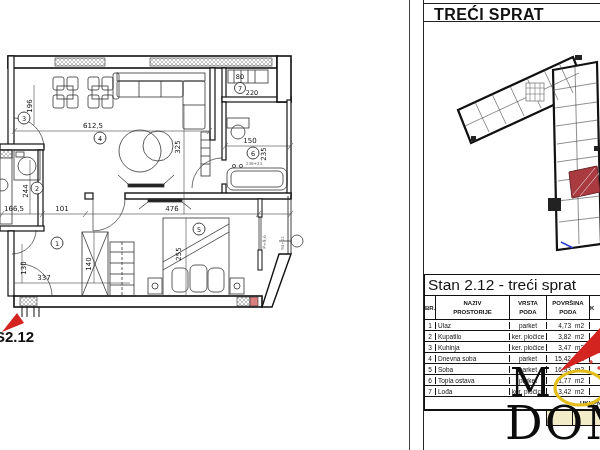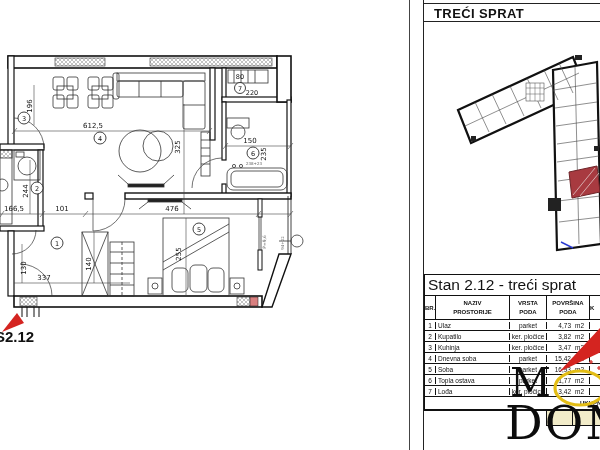--- a/index.html
+++ b/index.html
@@ -1,21 +1,21 @@
 <!DOCTYPE html>
 <html><head>
 <meta charset="utf-8">
 <style>
   html,body{margin:0;padding:0;background:#fff;}
   .stage{position:relative;width:600px;height:450px;background:#fff;overflow:hidden;
          font-family:"Liberation Sans",sans-serif;color:#111;}
   .vline{position:absolute;top:0;bottom:0;width:1px;background:#444;}
   .rpanel{position:absolute;left:423px;top:0;width:210px;height:450px;border-left:1px solid #222;}
   .hline{position:absolute;left:0;width:177px;height:1px;background:#222;}
-  .floor-title{position:absolute;left:10px;top:6px;font-size:13px;font-weight:600;letter-spacing:.4px;}
+  .floor-title{position:absolute;left:10px;top:6px;font-size:16px;font-weight:600;letter-spacing:.4px;}
   svg{display:block;}
   .plan-svg{position:absolute;left:0;top:0;}
   .site-svg{position:absolute;left:3px;top:26px;}
   
   .tbl{position:absolute;left:0;top:274px;width:212px;border:1px solid #111;border-right:0;background:#fff;box-sizing:border-box;}
   .tbl-title{height:20px;line-height:20px;font-size:15.5px;padding-left:3px;border-bottom:1px solid #111;white-space:nowrap;}
   .thead{display:flex;height:23px;border-bottom:1px solid #111;font-size:6px;font-weight:bold;}
   .thead .cell{display:flex;flex-direction:column;justify-content:space-around;text-align:center;padding:2px 0;}
   .trow{display:flex;height:10px;border-bottom:1px solid #111;font-size:6.5px;align-items:center;}
   .c-br{width:11px;border-right:1px solid #111;text-align:center;box-sizing:border-box;}

